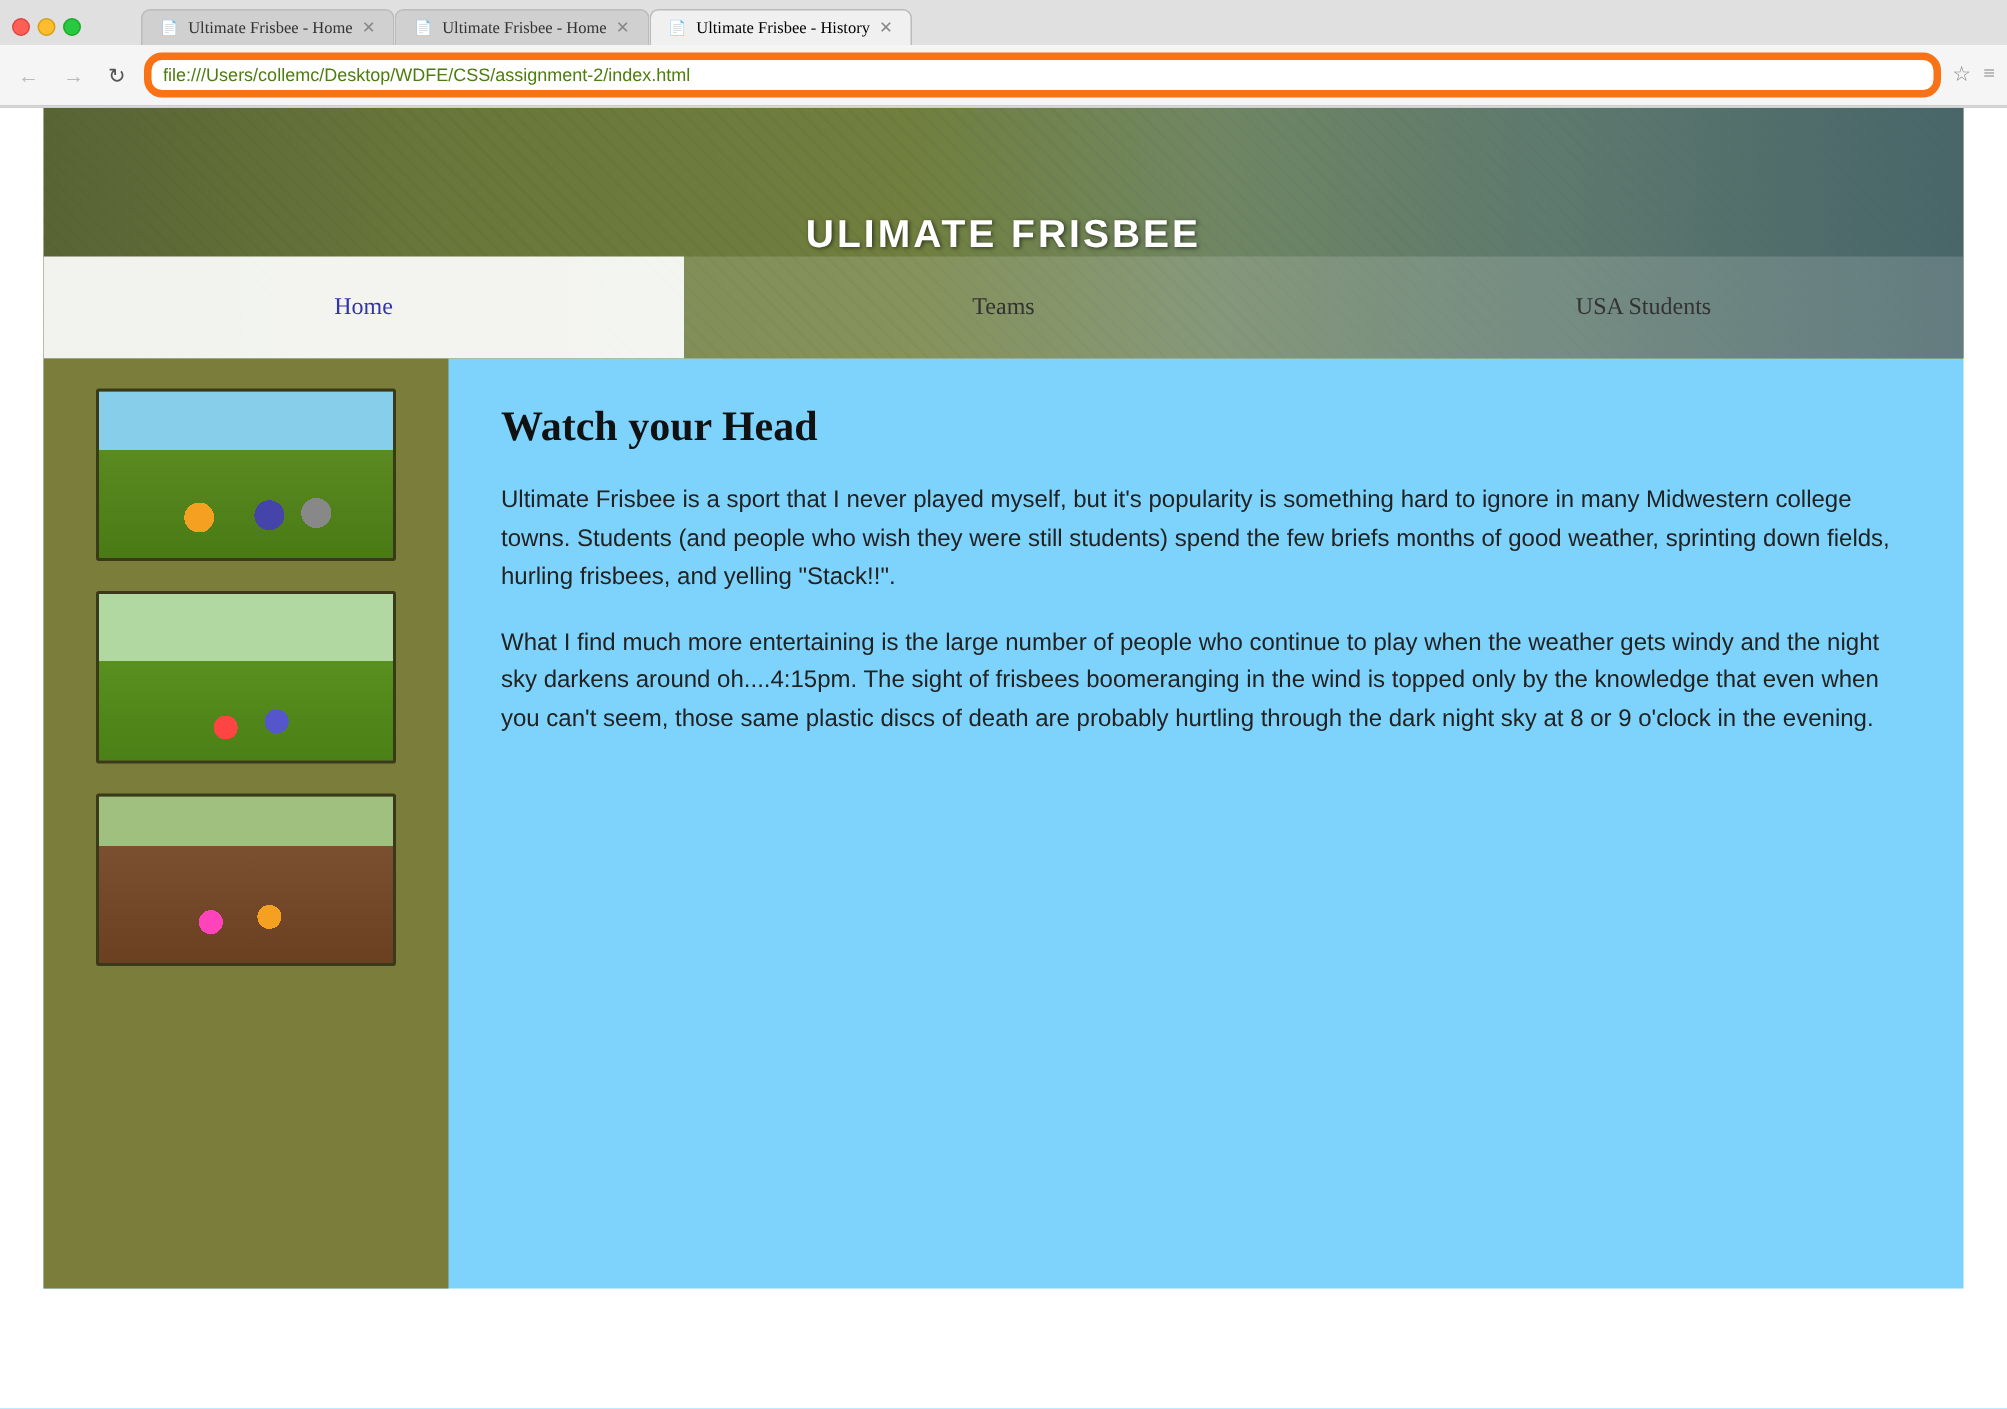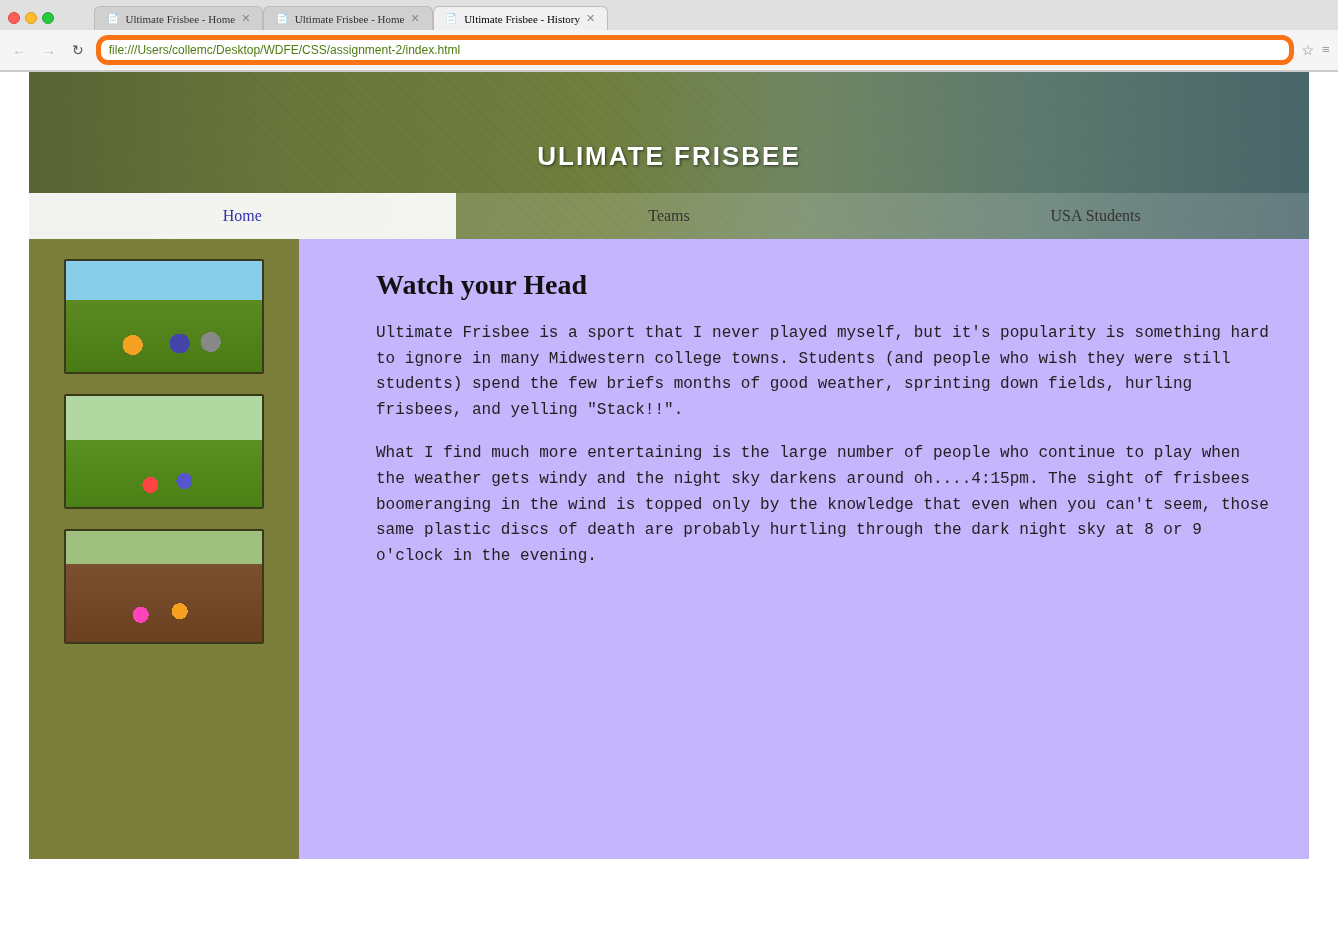--- a/index.html
+++ b/index.html
@@ -183,40 +183,39 @@
     .nav-tabs {
       position: absolute;
       bottom: 0;
       left: 0;
       right: 0;
       display: flex;
     }
 
     .nav-tab {
       flex: 1;
-      padding: 14px 0;
+      padding: 25px 0;
       text-align: center;
       font-size: 16px;
       color: #333;
       background: rgba(255,255,255,0.15);
       cursor: pointer;
       font-family: Georgia, serif;
     }
 
     .nav-tab.active {
       background: rgba(255,255,255,0.92);
       color: #3333aa;
       font-weight: normal;
     }
 
     
     .main-content {
       display: flex;
-      background: #c4b5fd;
-      gap: 42px;
+      background: #7dd3fc;
     }
 
     
     .sidebar {
       width: 270px;
       min-width: 270px;
       background: #7a7e3a;
       padding: 20px 15px;
       display: flex;
       flex-direction: column;
@@ -300,21 +299,21 @@
       font-family: Georgia, serif;
       margin-bottom: 20px;
       color: #111;
     }
 
     .content p {
       font-size: 16px;
       line-height: 1.6;
       color: #222;
       margin-bottom: 18px;
-      font-family: Liberation Mono, monospace;
+      font-family: Liberation Sans, sans-serif;
     }
   </style>
 </head>
 <body>
 
 <div class="browser-chrome">
   <div class="title-bar">
     <div class="traffic-lights">
       <span class="traffic-light red"></span>
       <span class="traffic-light yellow"></span>

